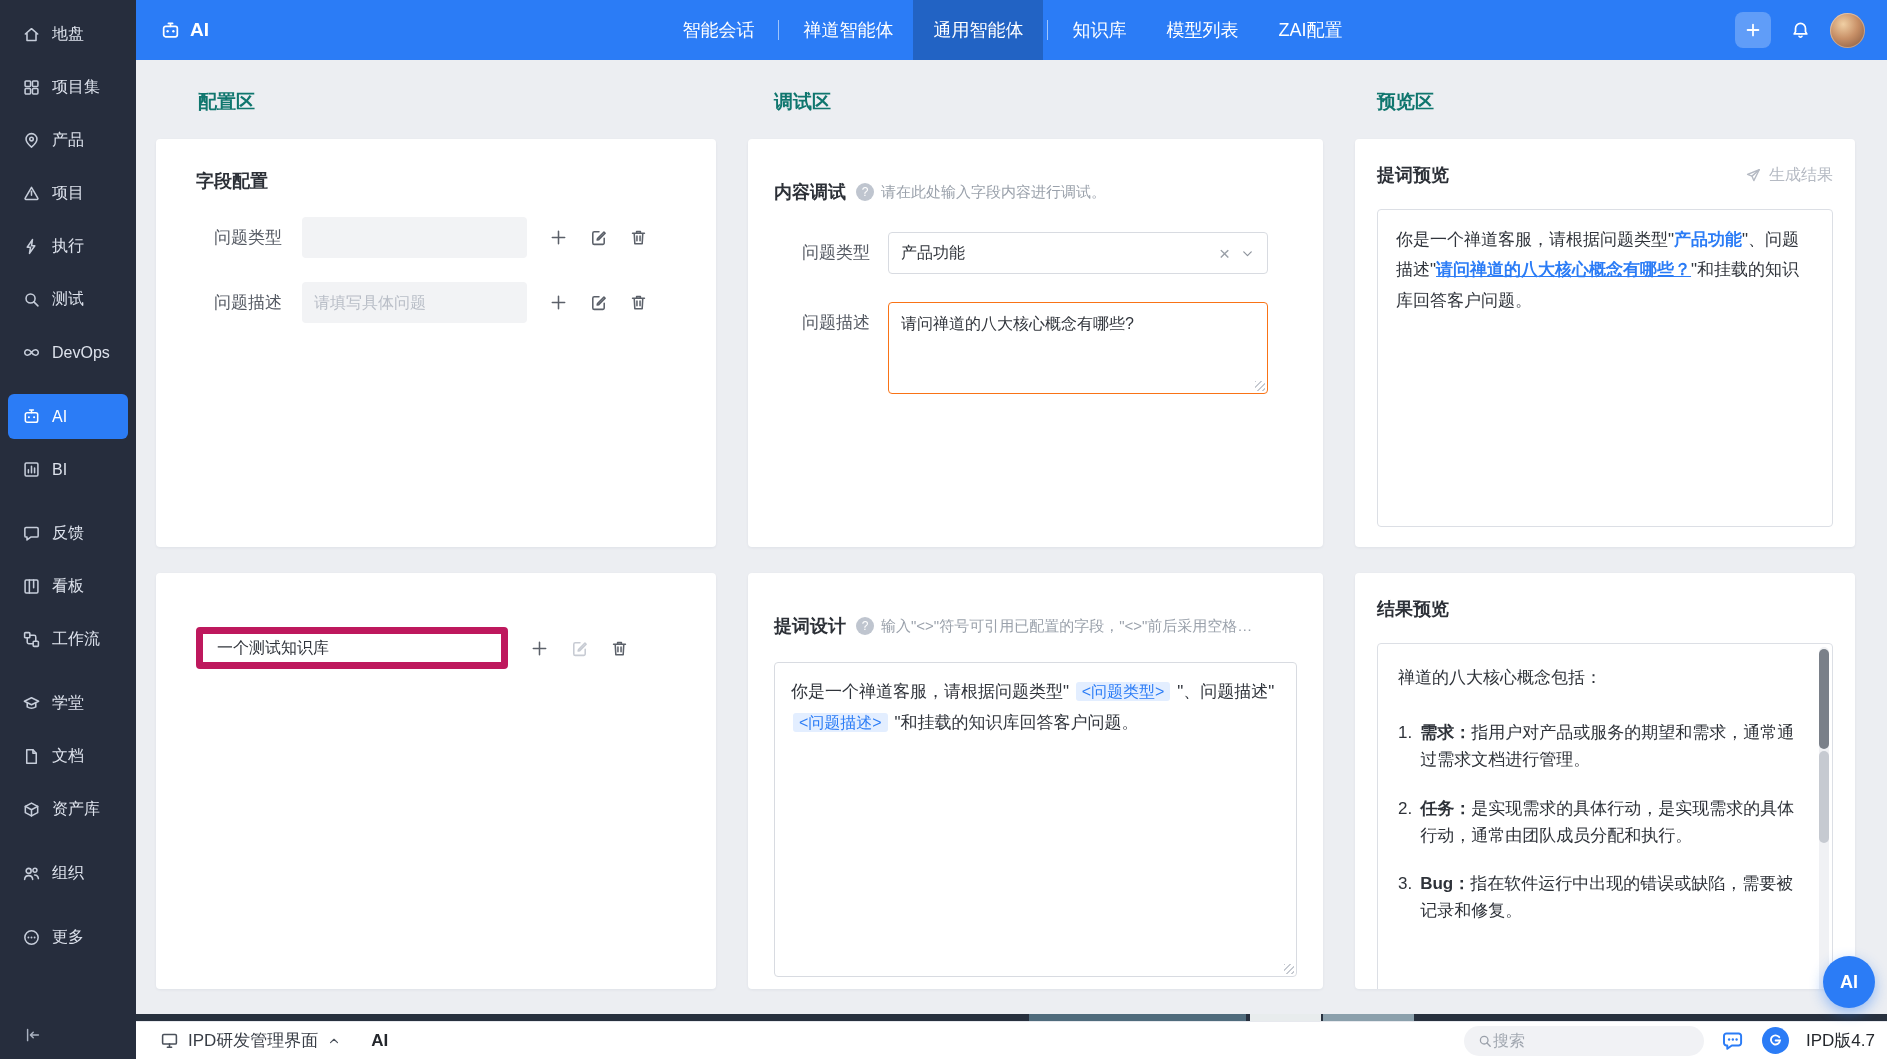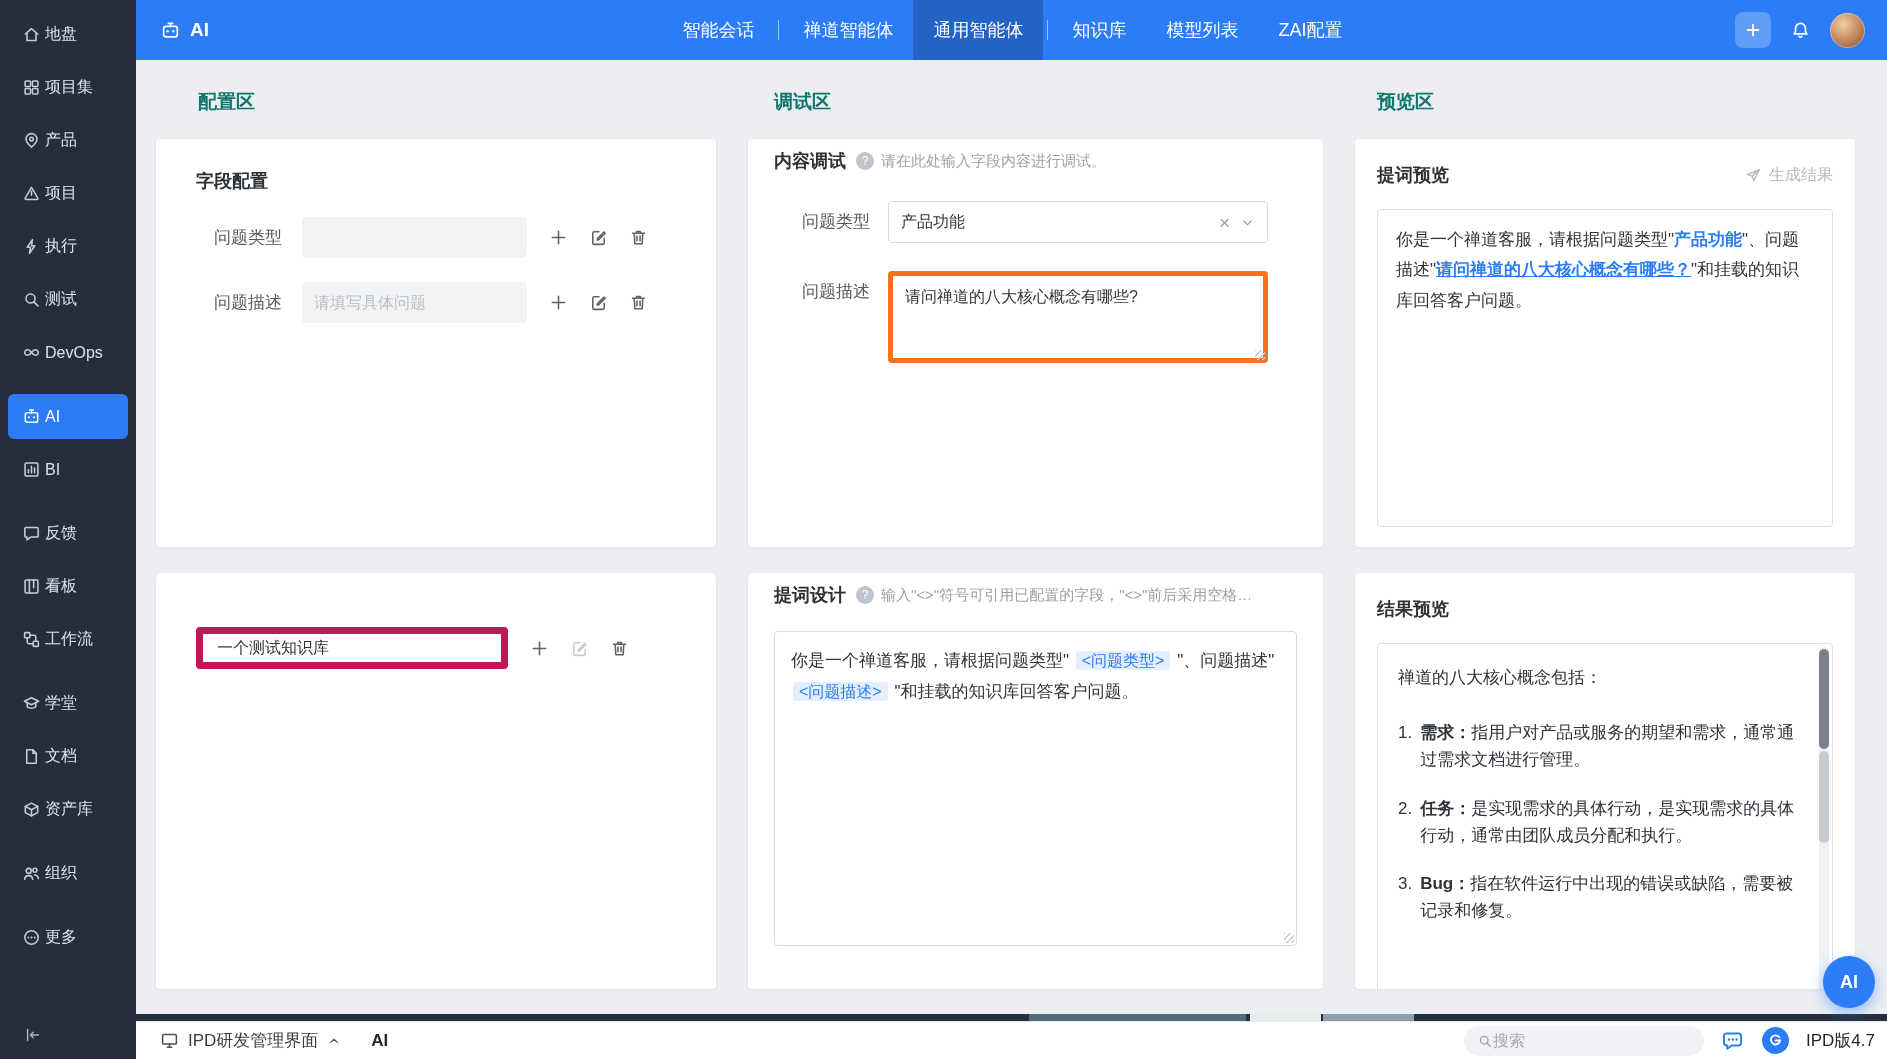--- a/index.html
+++ b/index.html
@@ -7,21 +7,21 @@
   body{font-family:"Liberation Sans","DejaVu Sans",sans-serif;background:#eceef2;color:#30343b}
   .app{position:relative;display:flex;width:1887px;height:1059px}
 
   
   .ic{display:inline-flex;align-items:center;justify-content:center;flex-shrink:0}
   .ic svg{fill:none;stroke:currentColor;stroke-width:1.3;stroke-linecap:round;stroke-linejoin:round;display:block}
 
   
   .sidebar{width:136px;background:#262d3d;display:flex;flex-direction:column;flex-shrink:0;z-index:5}
   .side-nav{flex:1;padding-top:12px;overflow:hidden}
-  .side-item{display:flex;align-items:center;gap:4px;height:45px;padding-left:14px;margin:0 8px 8px;border-radius:6px;font-size:16px;color:#dde2ec;cursor:pointer;white-space:nowrap}
+  .side-item{display:flex;align-items:center;gap:11px;height:45px;padding-left:14px;margin:0 8px 8px;border-radius:6px;font-size:16px;color:#dde2ec;cursor:pointer;white-space:nowrap}
   .side-item .ic{color:#c6cdda}
   .side-item.active{background:#2b7cf6;color:#fff}
   .side-item.active .ic{color:#fff}
   .gap-top{margin-top:19px}
   .side-collapse{height:48px;display:flex;align-items:center;padding-left:24px;color:#aab2c1;cursor:pointer}
 
   
   .main{flex:1;display:flex;flex-direction:column;min-width:0}
 
   
@@ -42,21 +42,21 @@
   .col2{width:575px;margin-right:32px}
   .col3{width:500px}
   .section-title{font-size:19px;font-weight:bold;color:#0f766e;padding-top:30px;padding-bottom:25px;line-height:24px}
   .col1 .section-title{padding-left:42px}
   .col2 .section-title{padding-left:26px}
   .col3 .section-title{padding-left:22px}
   .card{background:#fff;border-radius:4px;box-shadow:0 1px 3px rgba(25,35,60,.06);overflow:hidden}
   .card-a{height:408px}
   .card-b{height:416px;margin-top:26px}
   .col1 .card{padding:30px 36px 0 40px}
-  .col2 .card{padding:10px 26px 0 26px}
+  .col2 .card{padding:41px 26px 0 26px}
   .col3 .card{padding:24px 22px 0 22px}
   .card-title{font-size:18px;font-weight:bold;color:#2c3037;line-height:24px}
   .title-row{display:flex;align-items:center;gap:10px}
   .hint{display:flex;align-items:center;gap:7px;font-size:15px;color:#9aa1ab;min-width:0}
   .hint-text{white-space:nowrap;overflow:hidden;text-overflow:ellipsis}
   .qmark{width:18px;height:18px;border-radius:50%;background:#bfc5cf;color:#fff;font-size:12px;display:inline-flex;align-items:center;justify-content:center;flex-shrink:0}
 
   
   .frow{display:flex;align-items:center;margin-top:24px}
   .flabel{width:86px;text-align:right;margin-right:20px;font-size:17px;color:#555a63;flex-shrink:0}
@@ -69,21 +69,21 @@
   .winput{width:312px;height:42px;border:7px solid #be185d;border-radius:4px;background:#fff;padding:0 14px;font-size:16px;color:#30343b;outline:none}
 
   
   .drow{display:flex;margin-top:28px}
   .dlabel{width:96px;text-align:right;margin-right:18px;font-size:17px;color:#555a63;flex-shrink:0;padding-top:9px}
   .sel{width:380px;height:42px;border:1px solid #d8dbe1;border-radius:4px;display:flex;align-items:center;padding:0 12px;gap:10px;cursor:pointer;background:#fff}
   .sel-value{flex:1;font-size:16px;color:#30343b}
   .clear{color:#9aa0a8;font-size:19px;line-height:1;cursor:pointer}
   .sel .ic{color:#8d939c}
   .ta-wrap{position:relative;width:380px}
-  .dtext{width:380px;height:92px;border:5px solid #f97316;border-radius:4px;padding:9px 12px;font-size:16px;line-height:1.5;color:#30343b;resize:none;outline:none;font-family:inherit;display:block}
+  .dtext{width:380px;height:92px;border:1px solid #f97316;border-radius:4px;padding:9px 12px;font-size:16px;line-height:1.5;color:#30343b;resize:none;outline:none;font-family:inherit;display:block}
   .corner{position:absolute;right:3px;bottom:3px;width:10px;height:10px;background:repeating-linear-gradient(135deg,#c6cad1 0 1.4px,transparent 1.4px 4px);pointer-events:none}
   .ptext-wrap{position:relative;margin-top:24px}
   .ptext{height:315px;border:1px solid #d8dbe1;border-radius:4px;background:#fff;padding:13px 16px;font-size:17px;line-height:1.85;color:#30343b;overflow:hidden}
   .chip{color:#2b7cf6;background:#e3eeff;border-radius:3px;padding:1px 6px;margin:0 2px;font-size:16px;white-space:nowrap}
 
   
   .gen-btn{margin-left:auto;display:flex;align-items:center;gap:7px;color:#b5bac3;font-size:16px;cursor:default}
   .pbox{margin-top:22px;height:318px;border:1px solid #dcdfe5;border-radius:4px;padding:15px 18px;font-size:17px;line-height:1.78;color:#30343b}
   .em{color:#2b7cf6;font-weight:bold}
   .em.u{text-decoration:underline}

